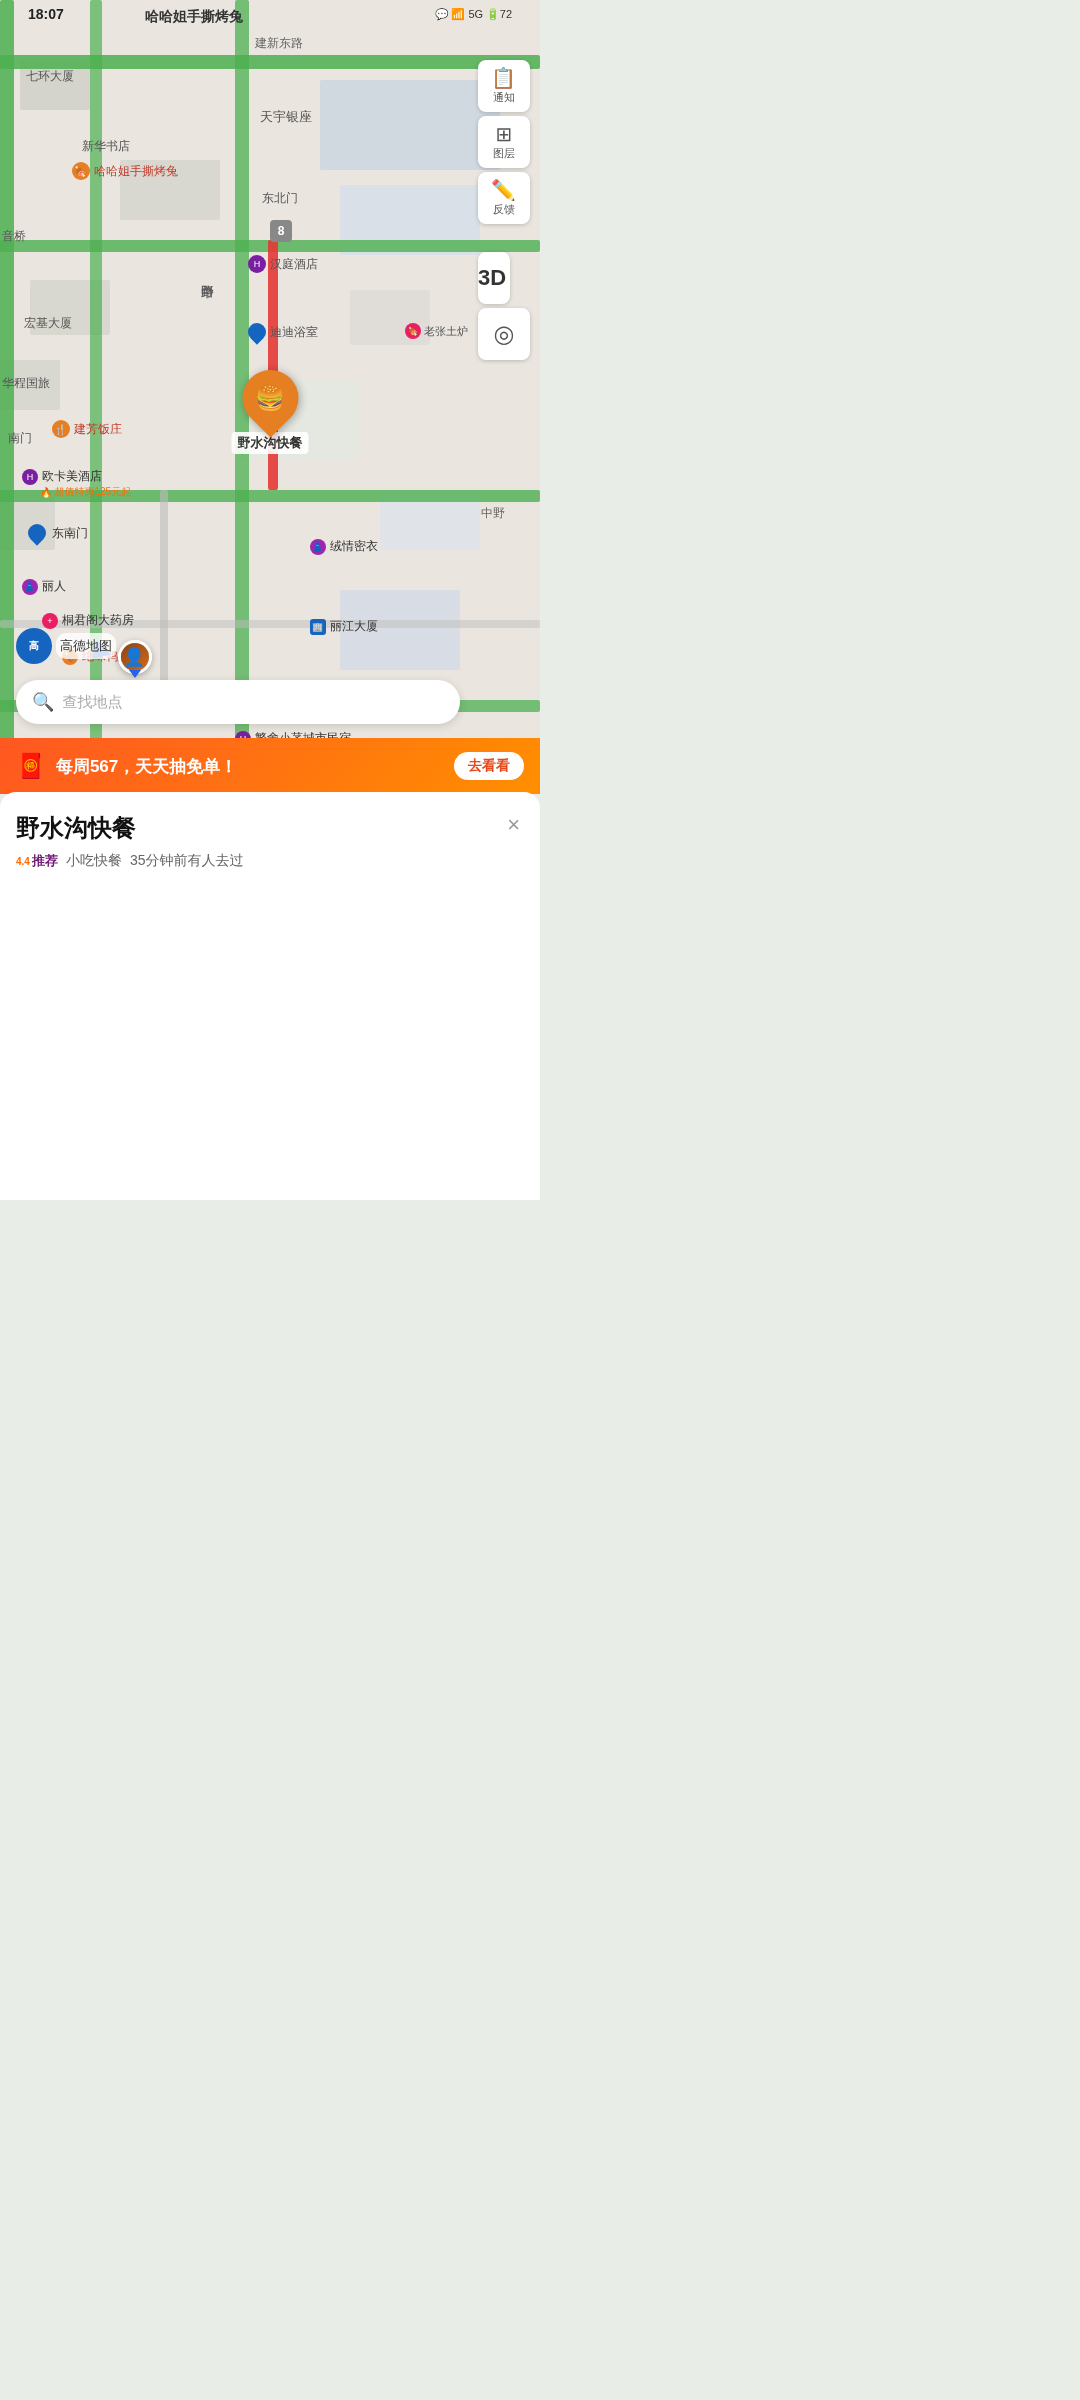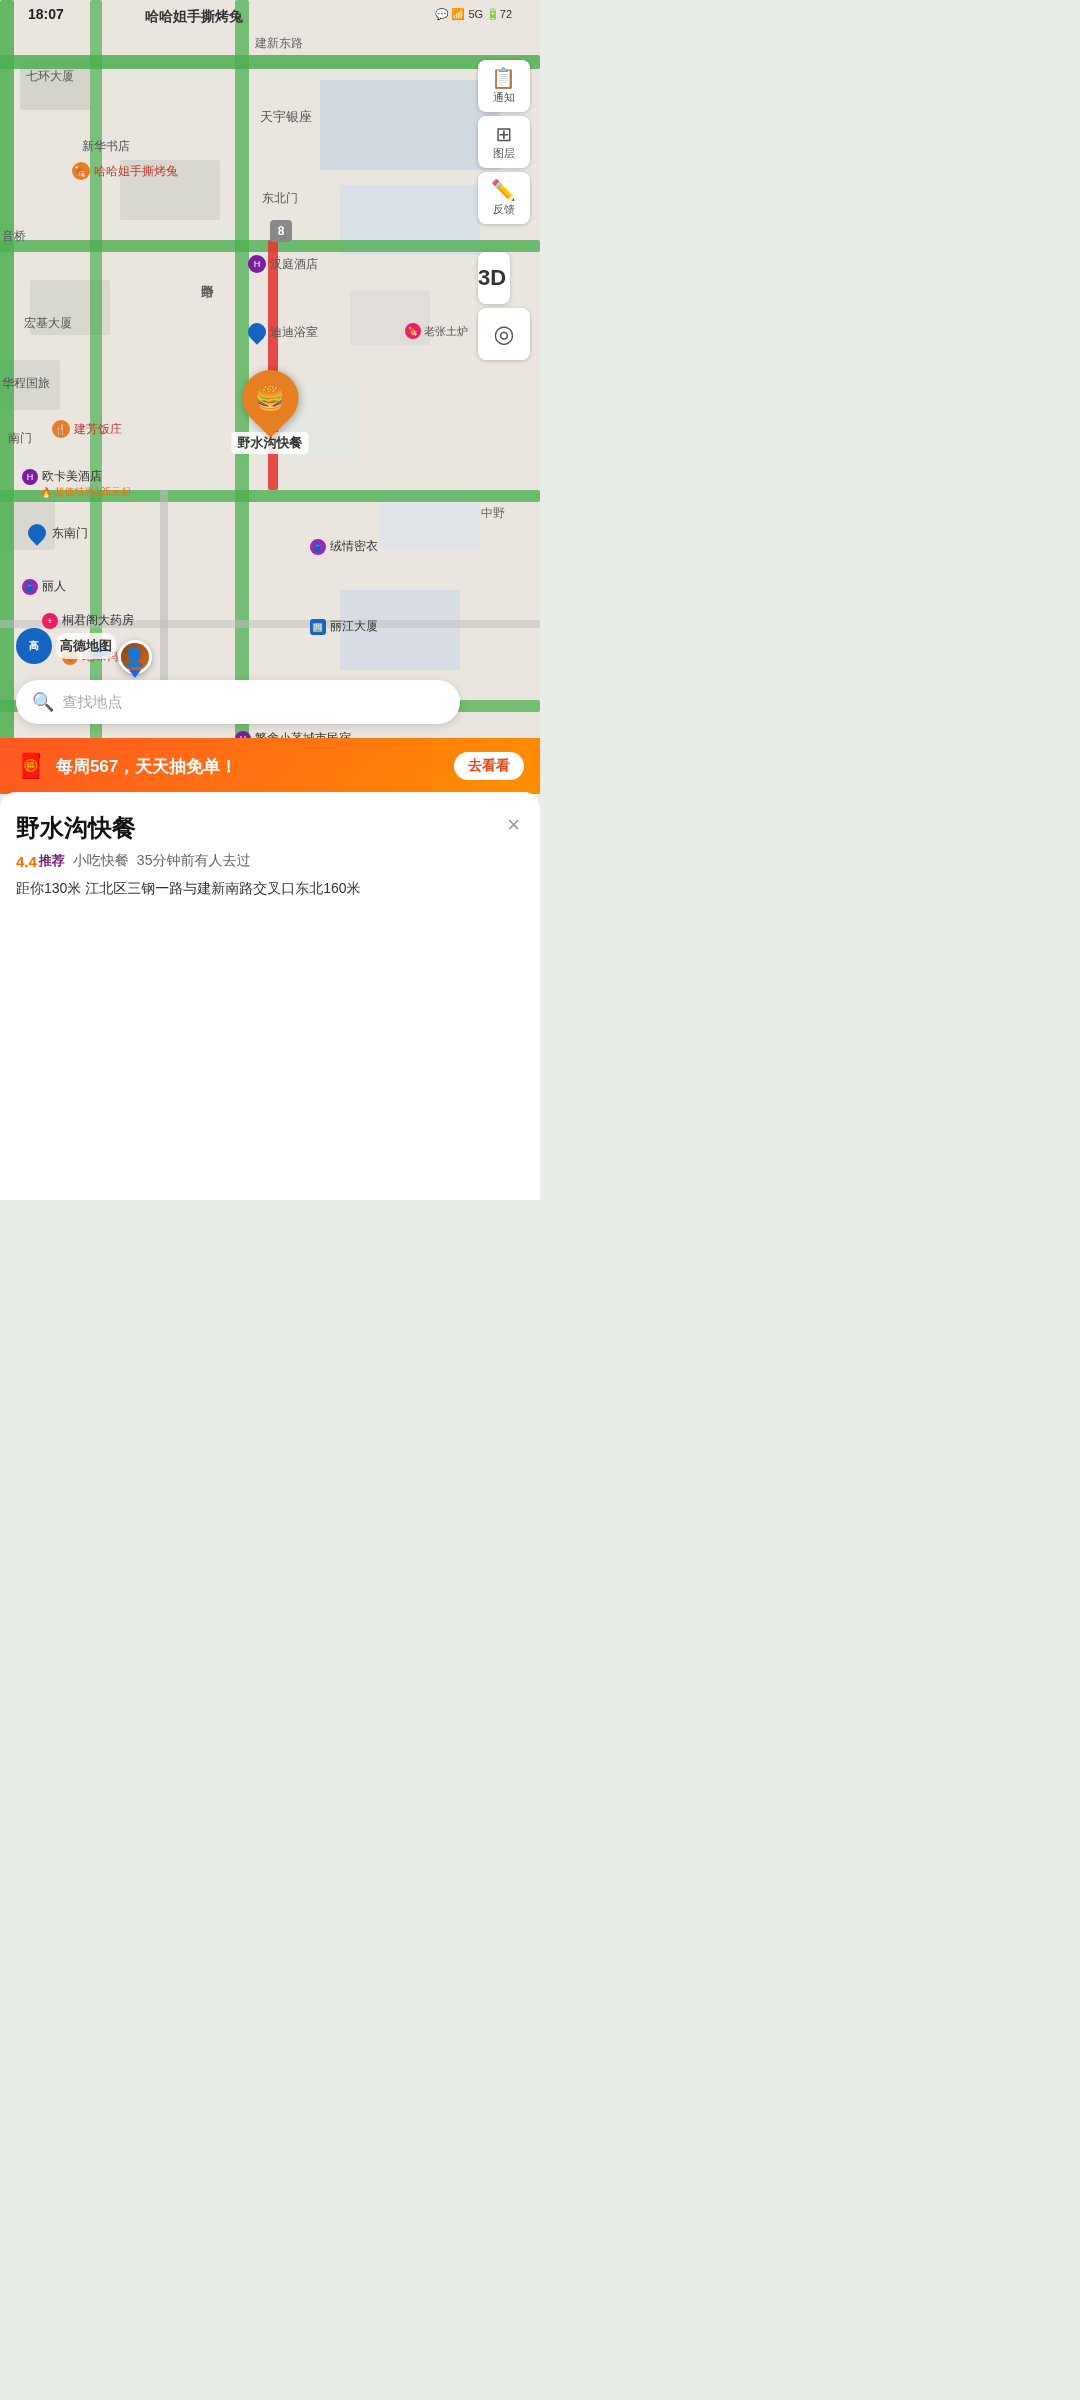--- a/index.html
+++ b/index.html
@@ -268,21 +268,21 @@
       gap: 8px;
       margin-bottom: 8px;
       flex-wrap: wrap;
     }
     .rating-badge {
       display: flex;
       align-items: center;
       gap: 2px;
     }
     .rating-num {
-      font-size: 15px;
+      font-size: 10px;
       font-weight: 700;
       color: #ff6b00;
     }
     .rating-tag {
       font-size: 13px;
       color: #701a75;
       font-weight: 600;
     }
     .panel-category {
       font-size: 14px;
@@ -413,21 +413,21 @@
       display: flex;
       align-items: center;
       justify-content: center;
       font-size: 10px;
       color: white;
       font-weight: 700;
     }
     .gaode-text {
       font-size: 13px;
       color: #333;
-      font-weight: 700;
+      font-weight: 400;
       background: rgba(255,255,255,0.8);
       padding: 4px 4px;
       border-radius: 10px;
     }
   </style>
 </head>
 <body>
 
 <div class="map-container">
   <div class="map-bg">
@@ -633,25 +633,20 @@
 
   <div class="panel-subtitle">
     <div class="rating-badge">
       <span class="rating-num">4.4</span>
       <span class="rating-tag">推荐</span>
     </div>
     <span class="panel-category">小吃快餐</span>
     <span class="panel-time">35分钟前有人去过</span>
   </div>
 
-  <div class="panel-address">
-    <span>距你130米</span>
-    <span> </span>
-    <span>江北区三钢一路与建新南路交叉口东北160米</span>
-  </div>
 
 </div>
 
 <div class="action-bar">
   <div class="action-icon-btn">
     <span class="action-icon">🔍</span>
     <span class="action-label">周边</span>
   </div>
   <div class="action-icon-btn">
     <span class="action-icon">☆</span>

